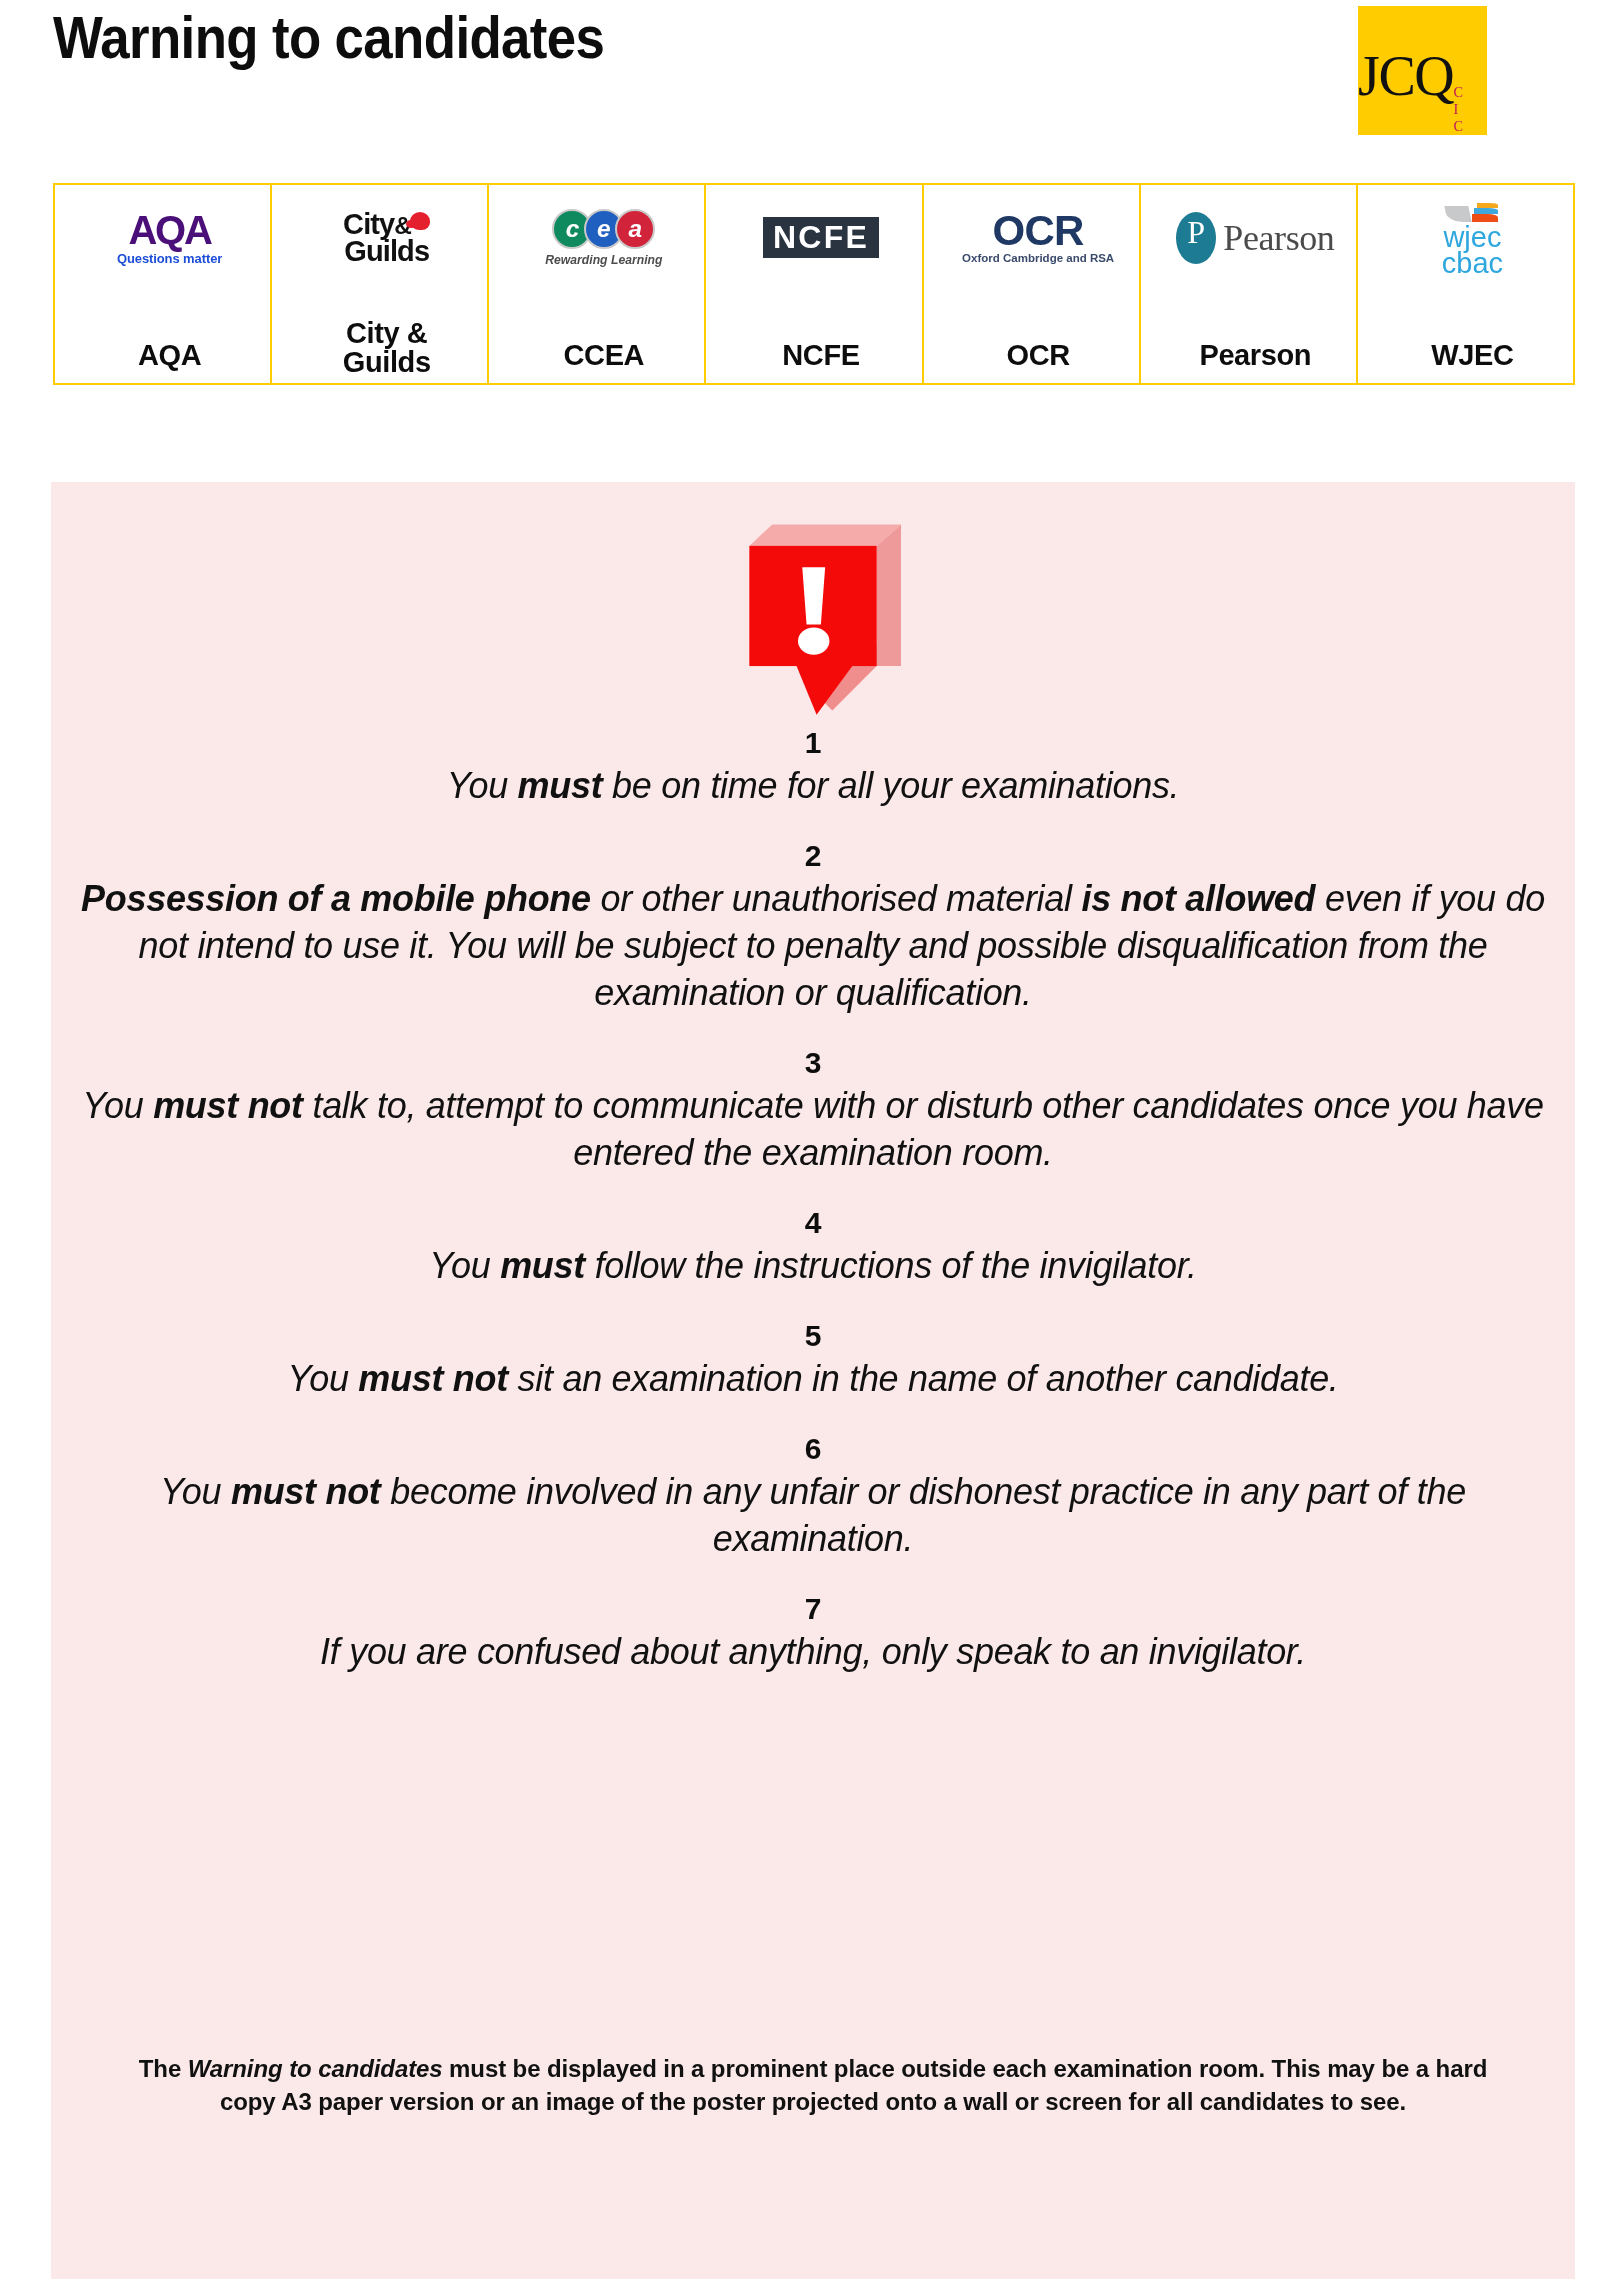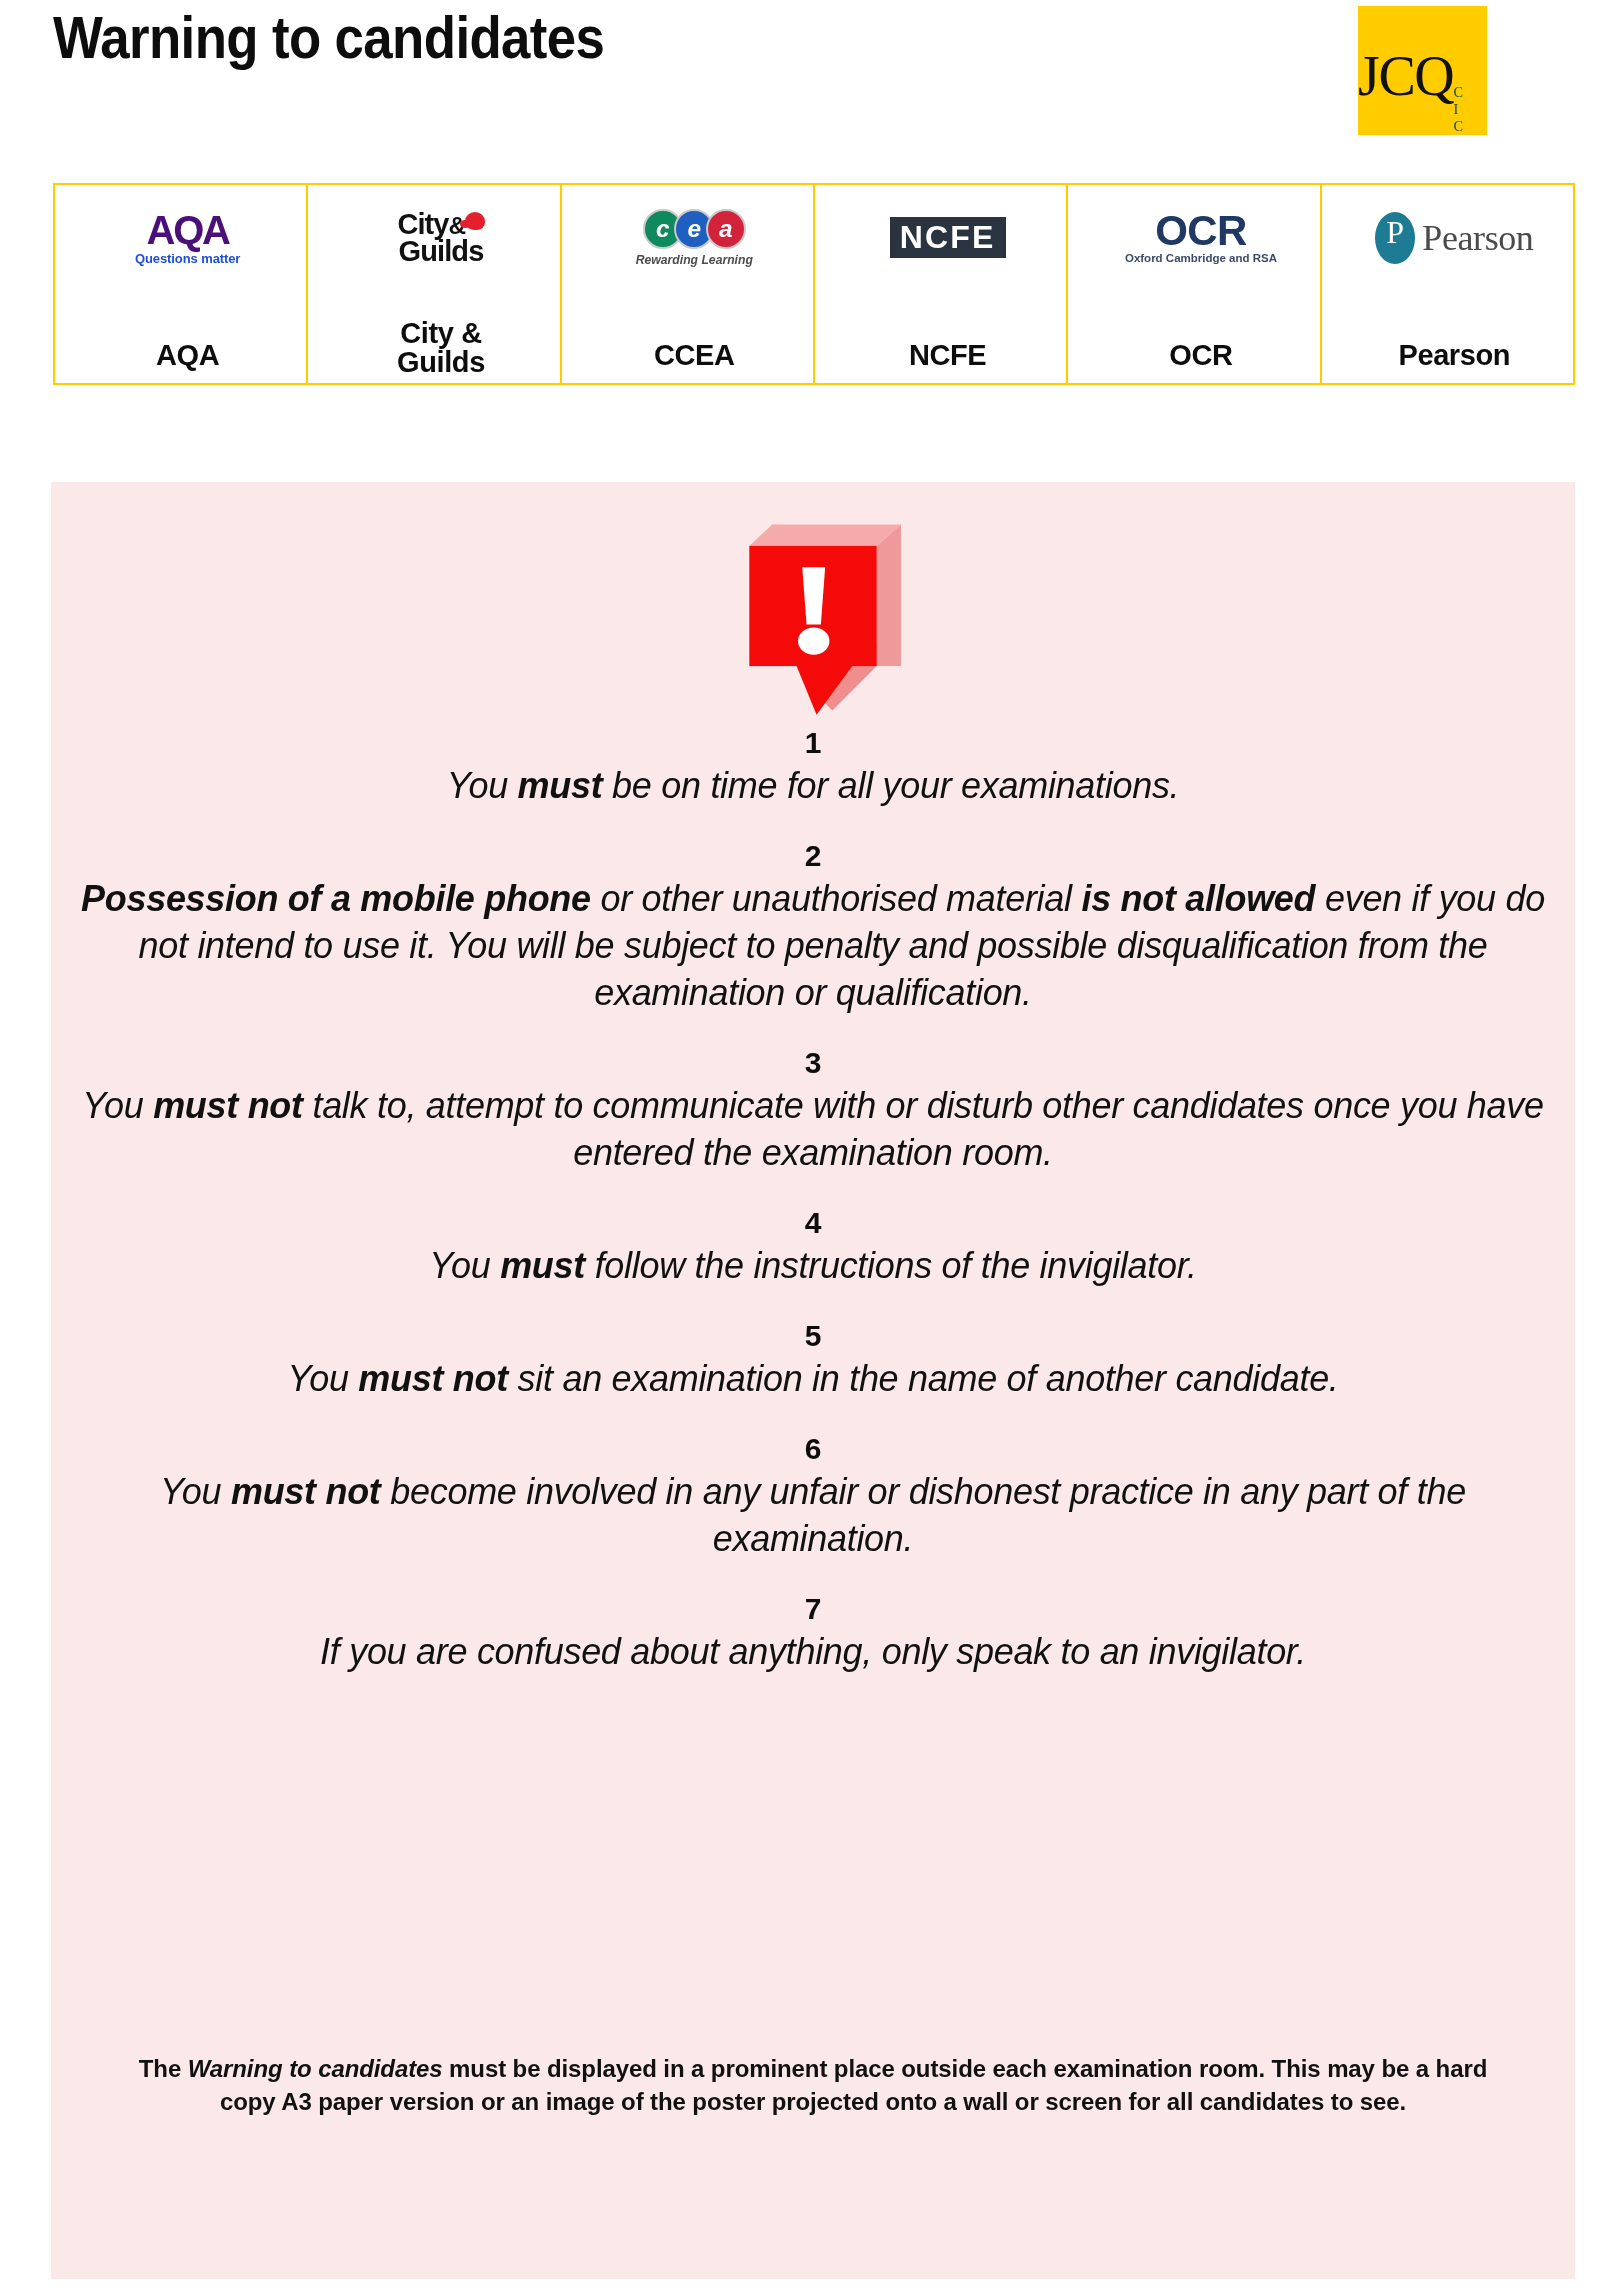--- a/index.html
+++ b/index.html
@@ -54,21 +54,21 @@
     font-size: 56px;
     line-height: 0.95;
     color: #111;
     letter-spacing: -1.4px;
     margin-top: 13px;
   }
   #jcq-logo .jcq-sub {
     font-family: "Liberation Serif", serif;
     font-size: 14.3px;
     letter-spacing: 4.3px;
-    color: #0c4a6e;
+    color: #be185d;
     margin-top: 1px;
     margin-right: -4.3px;
     align-self: flex-end;
     padding-right: 13px;
   }
 
   
   #boards-table {
     position: absolute;
     left: 53px;
@@ -401,20 +401,35 @@
   <div class="board-cell">
     <div class="board-logo">
       <div class="pearson-mark">
         <div class="pearson-oval"></div>
         <div class="pearson-word">Pearson</div>
       </div>
     </div>
     <div class="board-label">Pearson</div>
   </div>
 
+  <div class="board-cell">
+    <div class="board-logo">
+      <div class="wjec-mark">
+        <div class="wjec-flag">
+          <span class="pg-l"></span>
+            <span class="pg-r1"></span>
+            <span class="pg-r2"></span>
+            <span class="pg-r3"></span>
+        </div>
+        <div class="wjec-word">wjec</div>
+        <div class="wjec-word">cbac</div>
+      </div>
+    </div>
+    <div class="board-label">WJEC</div>
+  </div>
 
 </div>
 
 <div id="warning-panel">
 
   <div id="warning-icon">
     <svg width="176" height="194" viewBox="0 0 246 270" xmlns="http://www.w3.org/2000/svg">
 
       <polygon points="34,30 246,30 246,198 212,198 212,30" fill="#F08E8E"></polygon>
       <polygon points="34,30 66,0 246,0 212,30" fill="#F6ABAB"></polygon>

